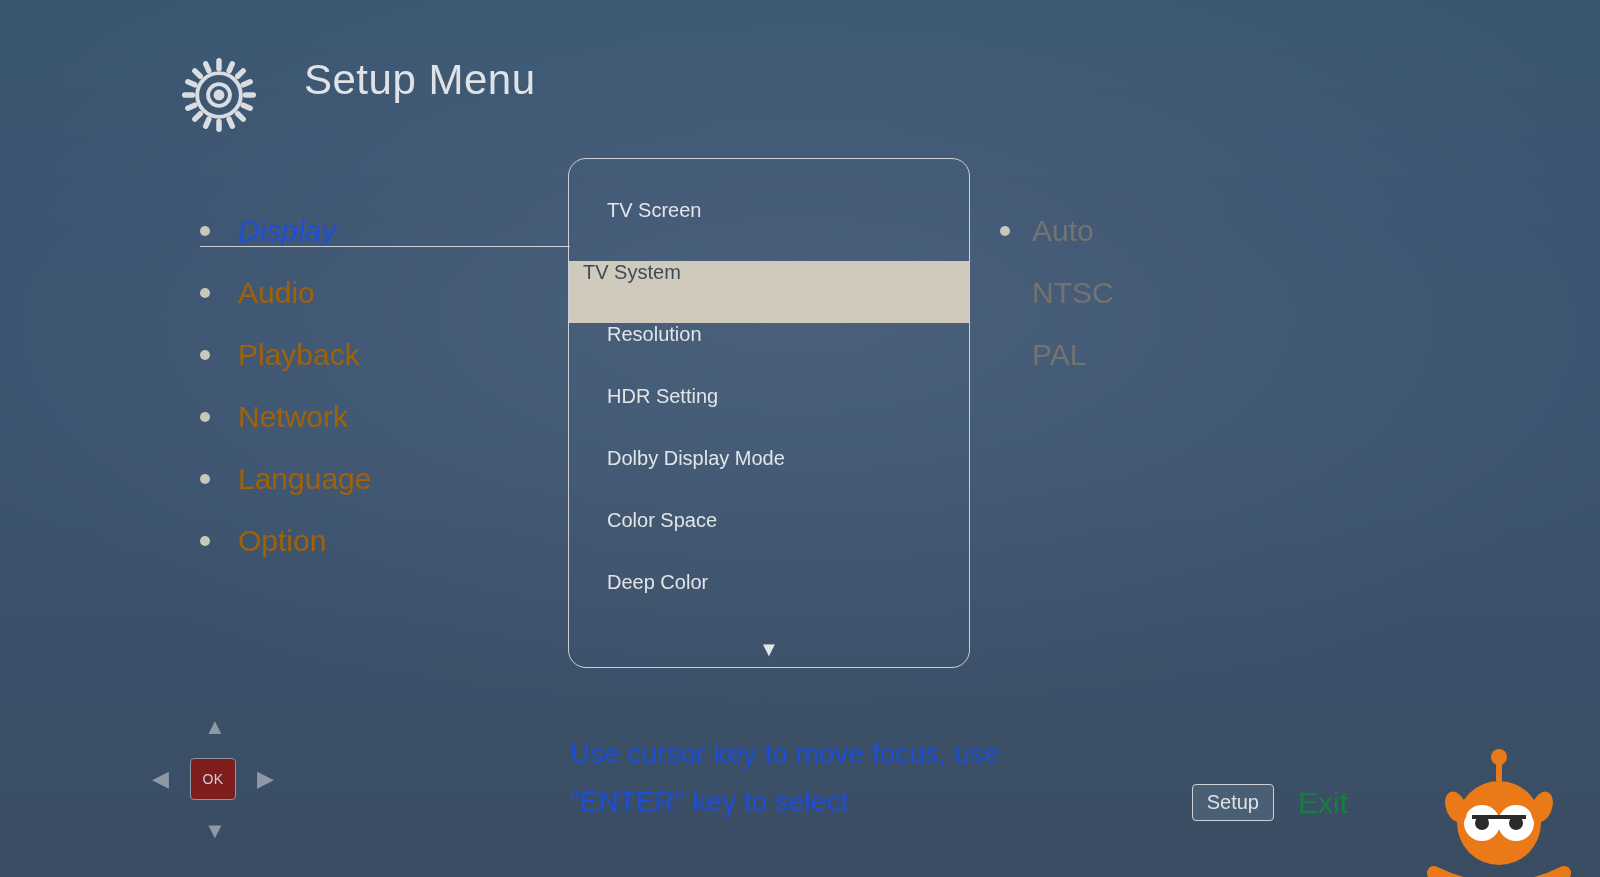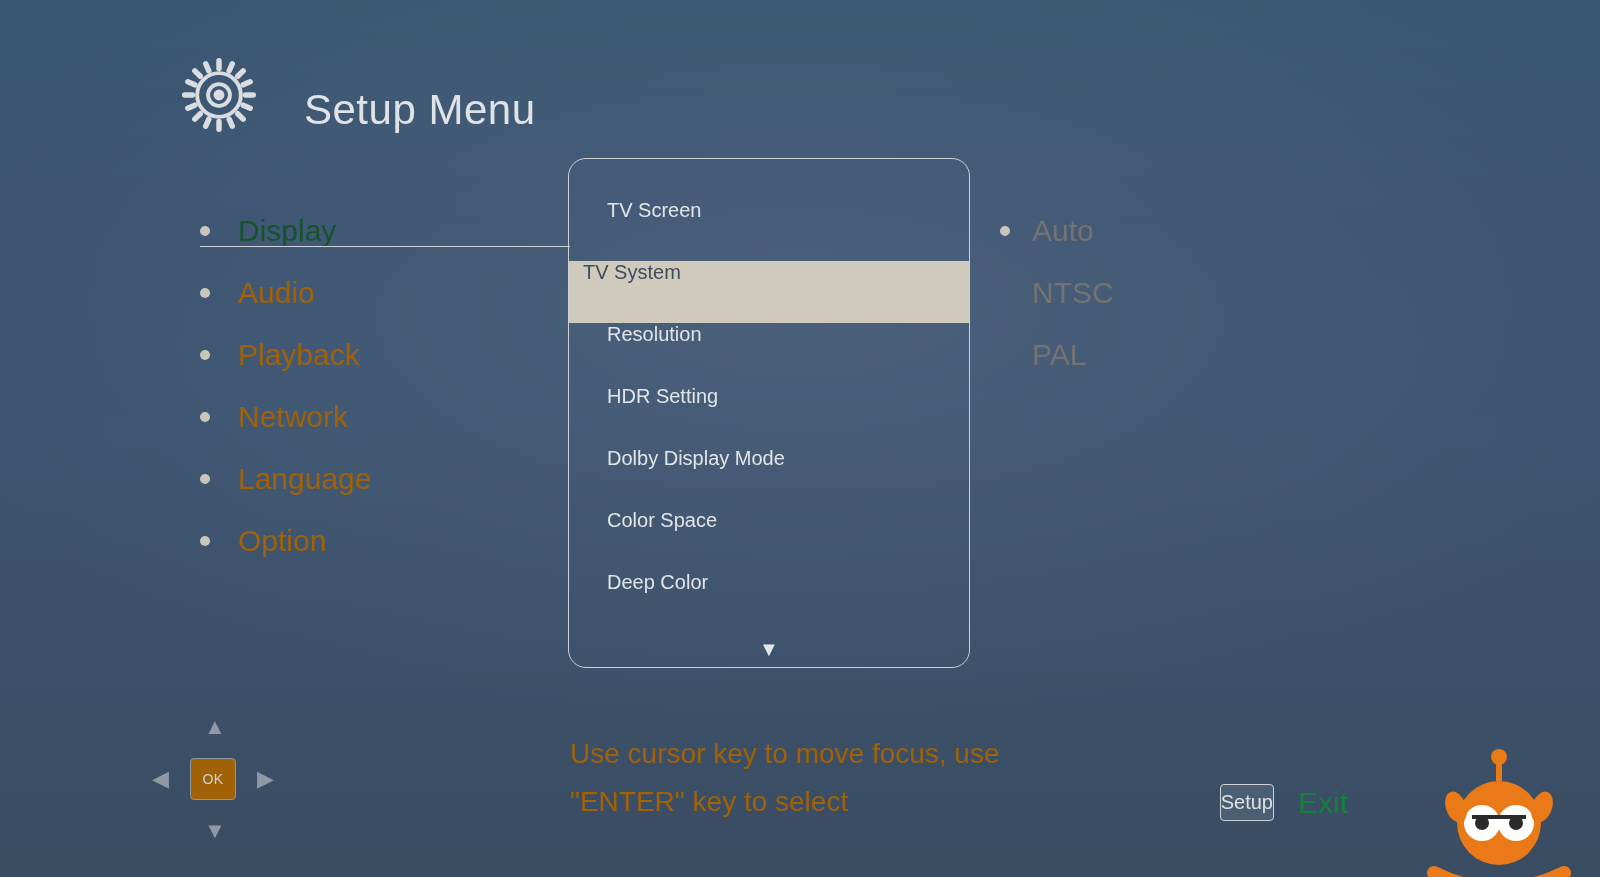--- a/index.html
+++ b/index.html
@@ -17,21 +17,21 @@
       linear-gradient(180deg, #3a5770 0%, #3a5270 25%, #3b536f 50%, #3b5068 80%, #3a4c62 100%);
     position: relative;
   }
 
   
   .header {
     position: absolute;
     left: 180px;
     top: 56px;
     display: flex;
-    align-items: flex-end;
+    align-items: flex-start;
     gap: 46px;
   }
   .gear-icon svg { display:block; }
   .title {
     font-size: 42px;
     letter-spacing: 0.5px;
     color: #dfe3e7;
     font-weight: 400;
   }
 
@@ -51,21 +51,22 @@
     color: #a16207;
   }
   .dot {
     width: 10px;
     height: 10px;
     border-radius: 50%;
     background: #c9c7b9;
     flex: 0 0 10px;
   }
   .cat-item.active {
-    color: #14532d;
+    color: #1d4ed8;
+    font-style: italic;
   }
   .cat-underline {
     position: absolute;
     left: 0;
     top: 46px;
     width: 370px;
     height: 1px;
     background: #cfd3d7;
   }
 
@@ -123,21 +124,21 @@
   .val-item .dot { visibility: hidden; }
   .val-item.current .dot { visibility: visible; }
 
   
   .hint {
     position: absolute;
     left: 570px;
     top: 730px;
     font-size: 28px;
     line-height: 48px;
-    color: #a16207;
+    color: #1d4ed8;
     max-width: 520px;
   }
   .dpad {
     position: absolute;
     left: 148px;
     top: 714px;
     width: 130px;
     height: 130px;
   }
   .dpad .tri {
@@ -147,21 +148,21 @@
     line-height: 1;
   }
   .dpad .up    { left: 56px; top: 2px; }
   .dpad .down  { left: 56px; bottom: 2px; }
   .dpad .left  { left: 4px;  top: 54px; }
   .dpad .right { right: 4px; top: 54px; }
   .dpad .ok-box {
     position: absolute;
     left: 42px; top: 44px;
     width: 44px; height: 40px;
-    background: #a16207;
+    background: #7f1d1d;
     border: 1px solid #8a96a2;
     border-radius: 4px;
     display: flex;
     align-items: center;
     justify-content: center;
     font-size: 14px;
     color: #c8d0d8;
     letter-spacing: 0.5px;
   }
 
@@ -169,21 +170,21 @@
     position: absolute;
     right: 252px;
     top: 784px;
     display: flex;
     align-items: center;
     gap: 24px;
   }
   .setup-btn {
     border: 1.5px solid #cdd1d5;
     background: #4b5f74;
-    padding: 6px 0;
+    padding: 6px 14px;
     border-radius: 4px;
     font-size: 20px;
     color: #dde1e5;
   }
   .exit-label {
     font-size: 30px;
     color: #15803d;
   }
 
   

